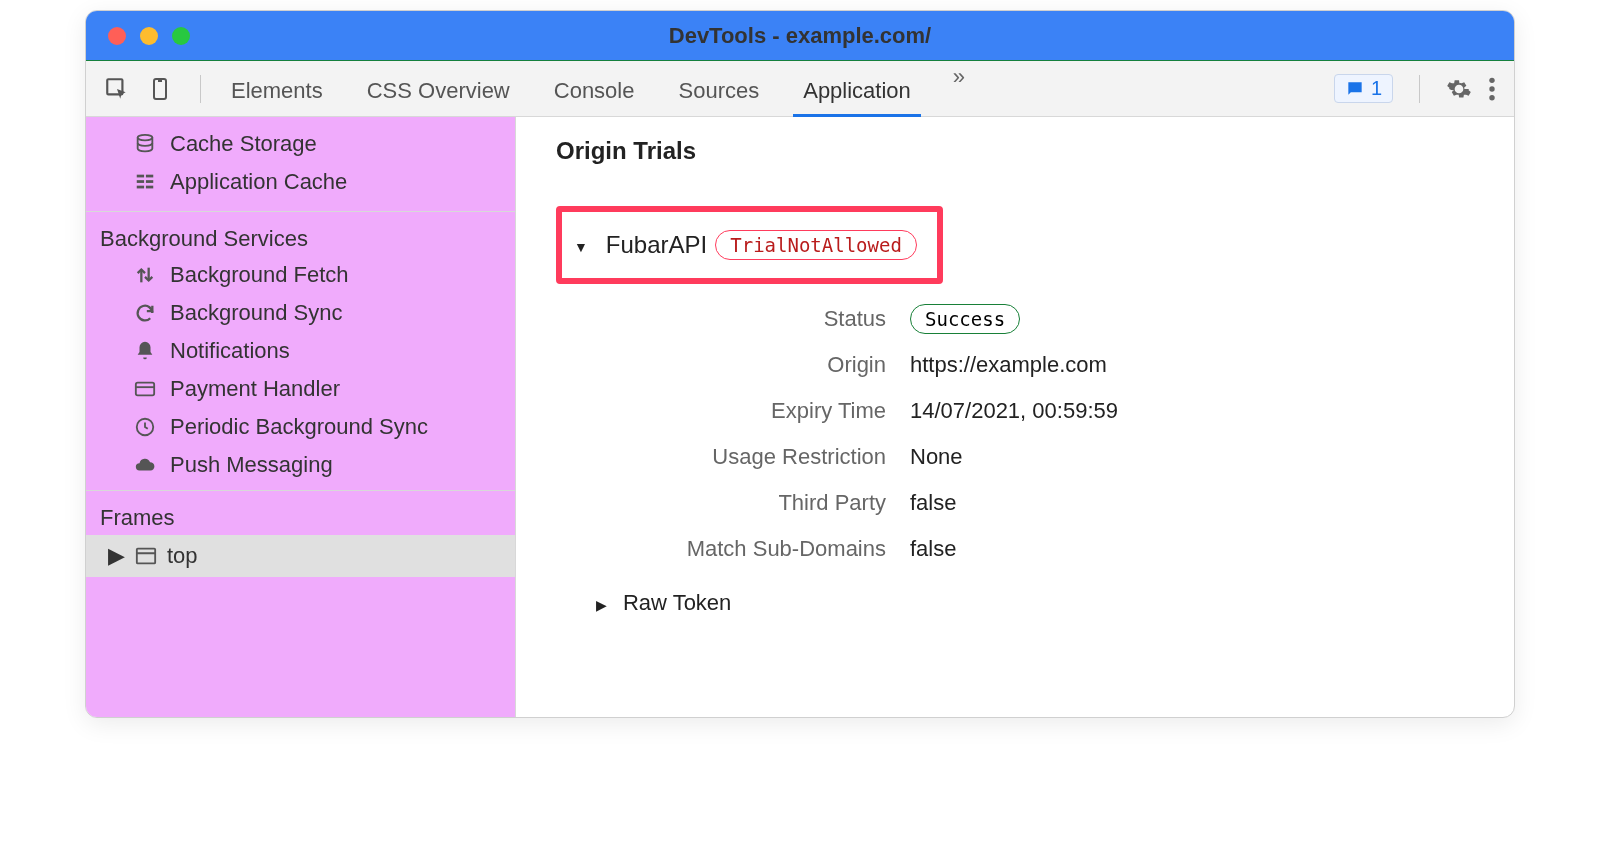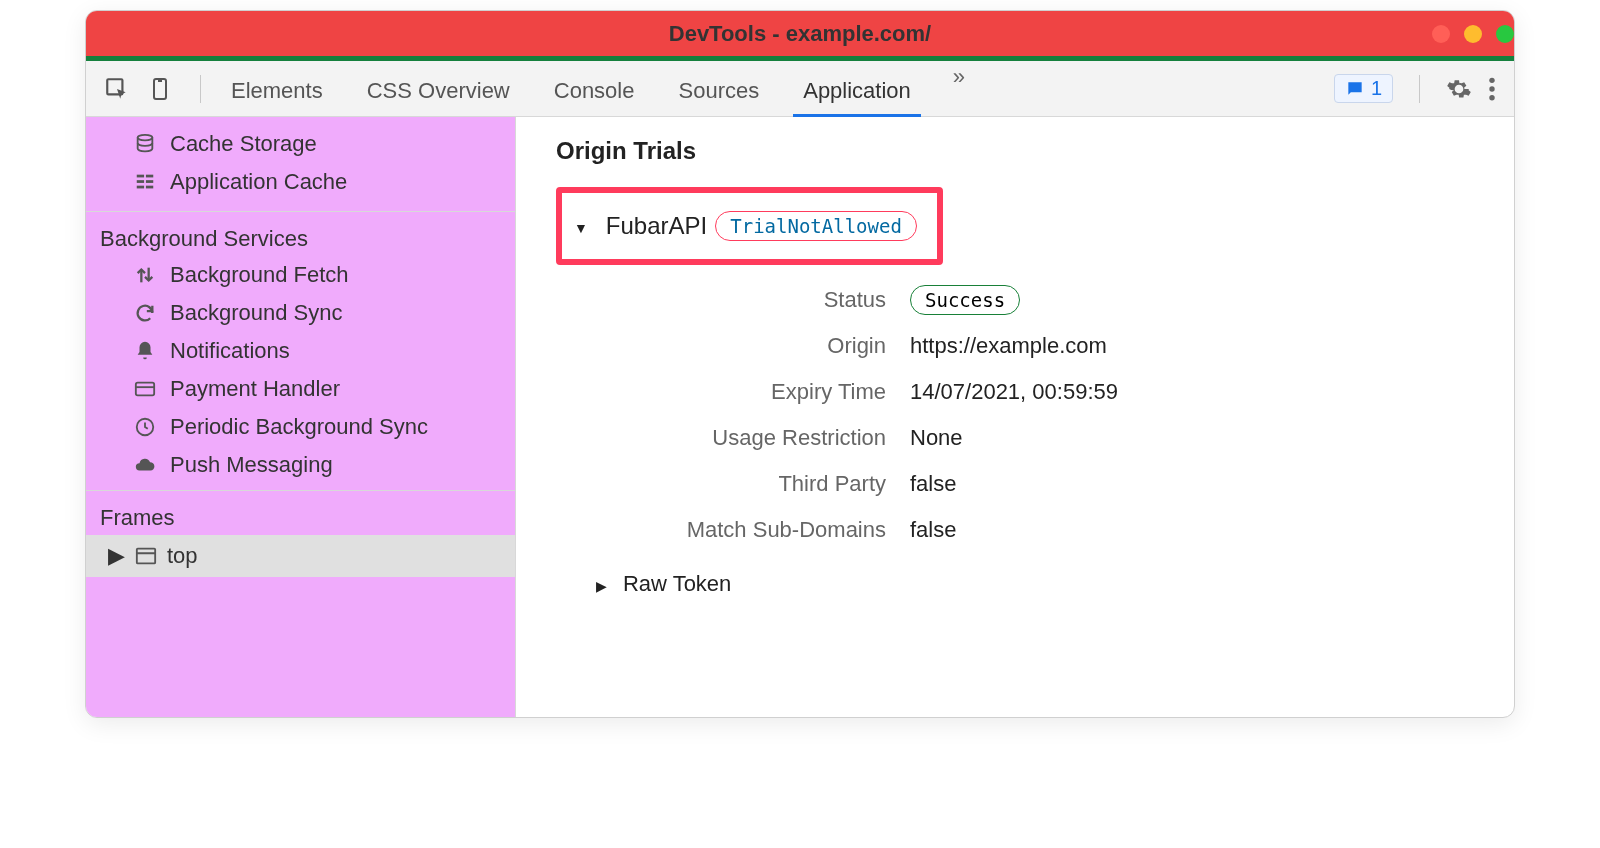--- a/index.html
+++ b/index.html
@@ -16,26 +16,25 @@
   .window {
     width: 1430px;
     border: 1px solid #d0d0d0;
     border-radius: 12px;
     overflow: hidden;
     box-shadow: 0 6px 24px rgba(0,0,0,0.08);
     background: #fff;
   }
   .titlebar {
     height: 50px;
-    background: #ef4444;
-    border-bottom: 5px solid #15803d;
+    background: #3b82f6;
+    border-bottom: 1px solid #15803d;
     display: flex;
     align-items: center;
     position: relative;
-    justify-content: flex-end;
   }
   .traffic {
     display: flex;
     gap: 14px;
     padding-left: 22px;
   }
   .dot {
     width: 18px; height: 18px; border-radius: 50%;
   }
   .dot.red { background:#ff5f57; }
@@ -169,38 +168,39 @@
     margin-bottom: 22px;
   }
   .highlight-box {
     border: 6px solid #ff3b5c;
     padding: 18px 20px 18px 12px;
     display:inline-flex;
     align-items:center;
     gap:8px;
     margin-bottom: 22px;
     border-radius: 4px;
+    margin-top: 19px;
   }
   .disclosure-down::before {
     content:"▼";
     font-size:14px;
     margin-right:10px;
   }
   .disclosure-right::before {
     content:"▶";
     font-size:14px;
     margin-right:10px;
   }
   .pill {
     font-family: ui-monospace, Menlo, Consolas, monospace;
     font-size:19px;
     border-radius: 999px;
     padding: 3px 14px;
   }
-  .pill.red { color:#0369a1; border:1.5px solid #ff3b5c; }
+  .pill.red { color:#b91c1c; border:1.5px solid #ff3b5c; }
   .pill.green { color:#000000; border:1.5px solid #188038; }
   .kv {
     display:grid;
     grid-template-columns: 300px auto;
     row-gap: 20px;
     column-gap: 24px;
     margin-left: 30px;
   }
   .kv .k { text-align:right; color:#666; }
   .kv .v { color:#222; }

